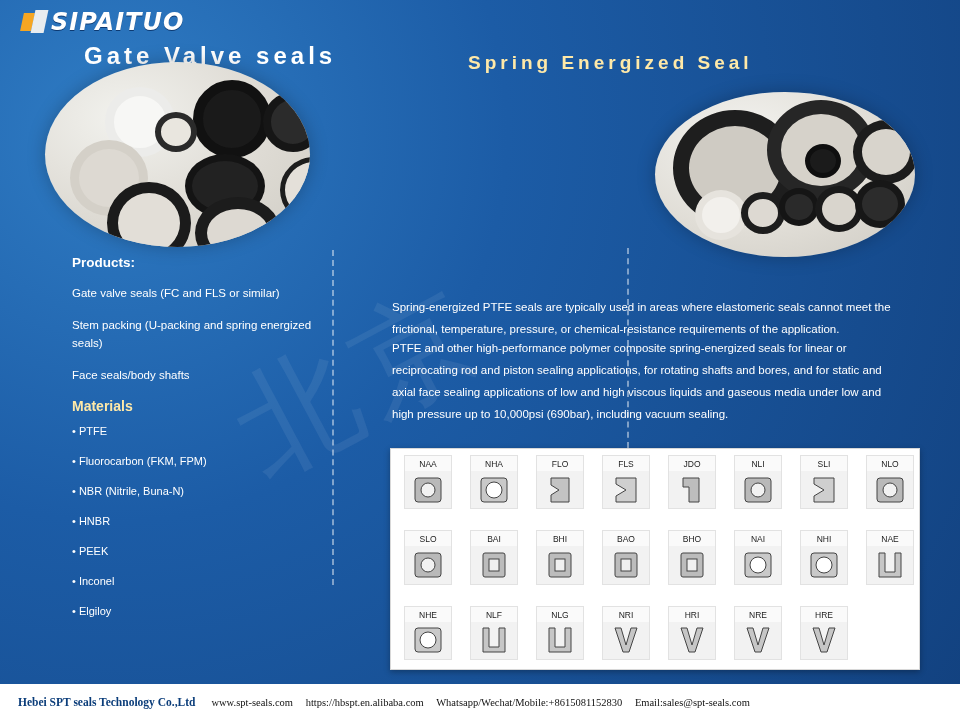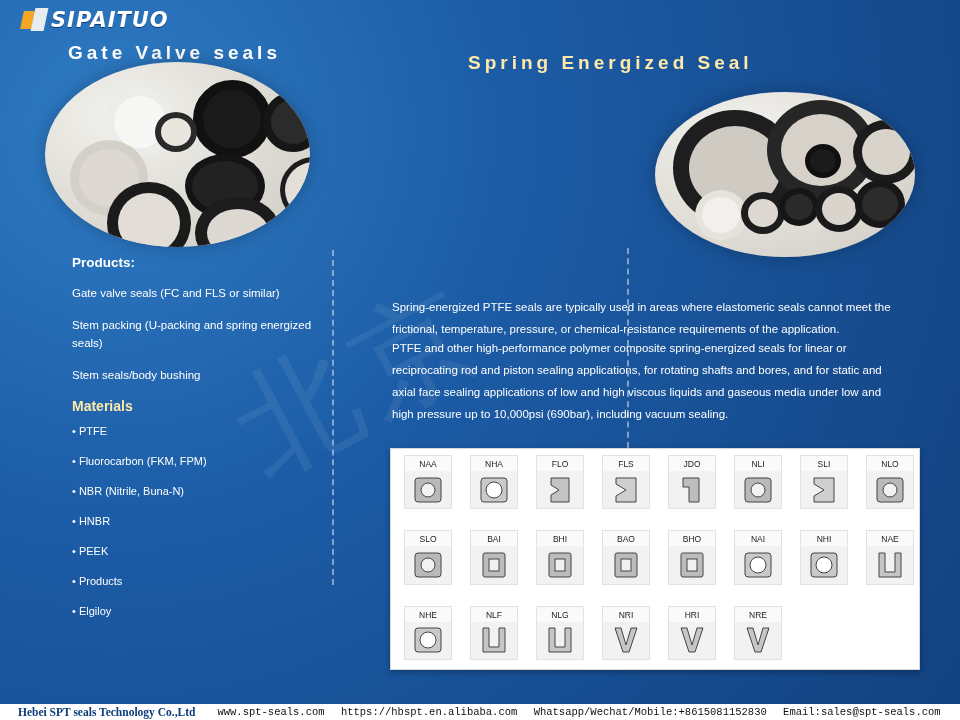--- a/index.html
+++ b/index.html
@@ -33,27 +33,27 @@
     display:flex;align-items:center;
   }
   .logo-mark{
     width:26px;height:24px;position:relative;margin-right:3px;
   }
   .logo-mark .b1{position:absolute;left:0;top:3px;width:11px;height:18px;background:#f5a623;transform:skewX(-12deg);}
   .logo-mark .b2{position:absolute;left:11px;top:0;width:13px;height:23px;background:#e8ecef;transform:skewX(-12deg);}
   .logo-text{
     font-family:"DejaVu Sans", sans-serif;
     font-weight:bold;font-style:italic;
-    font-size:21px;color:#ffffff;letter-spacing:1px;
+    font-size:24px;color:#ffffff;letter-spacing:1px;
     text-shadow:0 1px 0 #0d3a72;
   }
   
   .title-left{
-    position:absolute;left:68px;top:42px;
-    font-size:19px;font-weight:bold;color:#ffffff;
+    position:absolute;left:84px;top:42px;
+    font-size:24px;font-weight:bold;color:#ffffff;
     letter-spacing:4px;
   }
   .title-right{
     position:absolute;left:468px;top:52px;
     font-size:19px;font-weight:bold;color:#ffe9a8;
     letter-spacing:4px;
   }
   
   .photo-left{
     position:absolute;left:45px;top:62px;width:265px;height:185px;
@@ -120,27 +120,27 @@
   .cell .lbl{
     font-size:8.5px;color:#222;padding:3px 0 2px;
     font-family:"Liberation Sans", sans-serif;
   }
   .cell .fig{
     flex:1;display:flex;align-items:center;justify-content:center;
     width:100%;background:#f2f2f2;
   }
   
   .footer{
-    position:absolute;left:0;bottom:0;width:960px;height:16px;
+    position:absolute;left:0;bottom:0;width:960px;height:36px;
     background:#ffffff;
     display:flex;align-items:center;
     font-family:"Liberation Serif", serif;
   }
   .footer .co{font-weight:bold;font-size:11.5px;color:#0b3d7a;margin-left:18px;}
-  .footer .rest{font-size:10.5px;color:#111;margin-left:22px;font-family:Liberation Mono, monospace;}
+  .footer .rest{font-size:10.5px;color:#111;margin-left:16px;}
   .footer .rest span{margin-right:10px;}
 </style>
 </head>
 <body>
 
 <div class="slide">
 
   <div class="watermark">北京</div>
 
   <div class="logo">
@@ -178,28 +178,28 @@
     <div class="ring" style="left:150px;top:52px;width:26px;height:24px;background:#1b1b1b;border:5px solid #0f0f0f;"></div>
   </div>
 
   <div class="vdash"></div>
   <div class="vdash2"></div>
 
   <div class="left-col">
     <div class="head">Products:</div>
     <div class="lrow">Gate valve seals (FC and FLS or similar)</div>
     <div class="lrow">Stem packing (U-packing and spring energized seals)</div>
-    <div class="lrow">Stem seals/body bushing</div>
+    <div class="lrow">Face seals/body shafts</div>
     <div class="head materials">Materials</div>
     <div class="bullet">• PTFE</div>
     <div class="bullet">• Fluorocarbon (FKM, FPM)</div>
     <div class="bullet">• NBR (Nitrile, Buna-N)</div>
     <div class="bullet">• HNBR</div>
     <div class="bullet">• PEEK</div>
-    <div class="bullet">• Products</div>
+    <div class="bullet">• Inconel</div>
     <div class="bullet">• Elgiloy</div>
   </div>
 
   <div class="para para1">Spring-energized PTFE seals are typically used in areas where elastomeric seals cannot meet the frictional, temperature, pressure, or chemical-resistance requirements of the application.</div>
   <div class="para para2">PTFE and other high-performance polymer composite spring-energized seals  for linear or reciprocating rod and piston sealing applications, for rotating shafts and bores, and for static and axial face sealing applications of low and high viscous liquids and gaseous media under low and high pressure up to 10,000psi (690bar), including vacuum sealing.</div>
 
   <div class="panel">
     <div class="grid" id="grid">
         <div class="cell">
           <div class="lbl">NAA</div>
@@ -376,20 +376,28 @@
         <div class="cell">
           <div class="lbl">HRI</div>
           <div class="fig">
             <svg width="34" height="30" viewBox="0 0 34 30">
               <path d="M6 3 L12 3 L17 20 L22 3 L28 3 L20 27 L14 27 Z" fill="#c6c6c6" stroke="#444"></path>
             </svg>
           </div>
         </div>
         <div class="cell">
           <div class="lbl">NRE</div>
+          <div class="fig">
+            <svg width="34" height="30" viewBox="0 0 34 30">
+              <path d="M6 3 L12 3 L17 20 L22 3 L28 3 L20 27 L14 27 Z" fill="#c6c6c6" stroke="#444"></path>
+            </svg>
+          </div>
+        </div>
+        <div class="cell">
+          <div class="lbl">HRE</div>
           <div class="fig">
             <svg width="34" height="30" viewBox="0 0 34 30">
               <path d="M6 3 L12 3 L17 20 L22 3 L28 3 L20 27 L14 27 Z" fill="#c6c6c6" stroke="#444"></path>
             </svg>
           </div>
         </div>
       </div>
   </div>
 
   <div class="footer">

